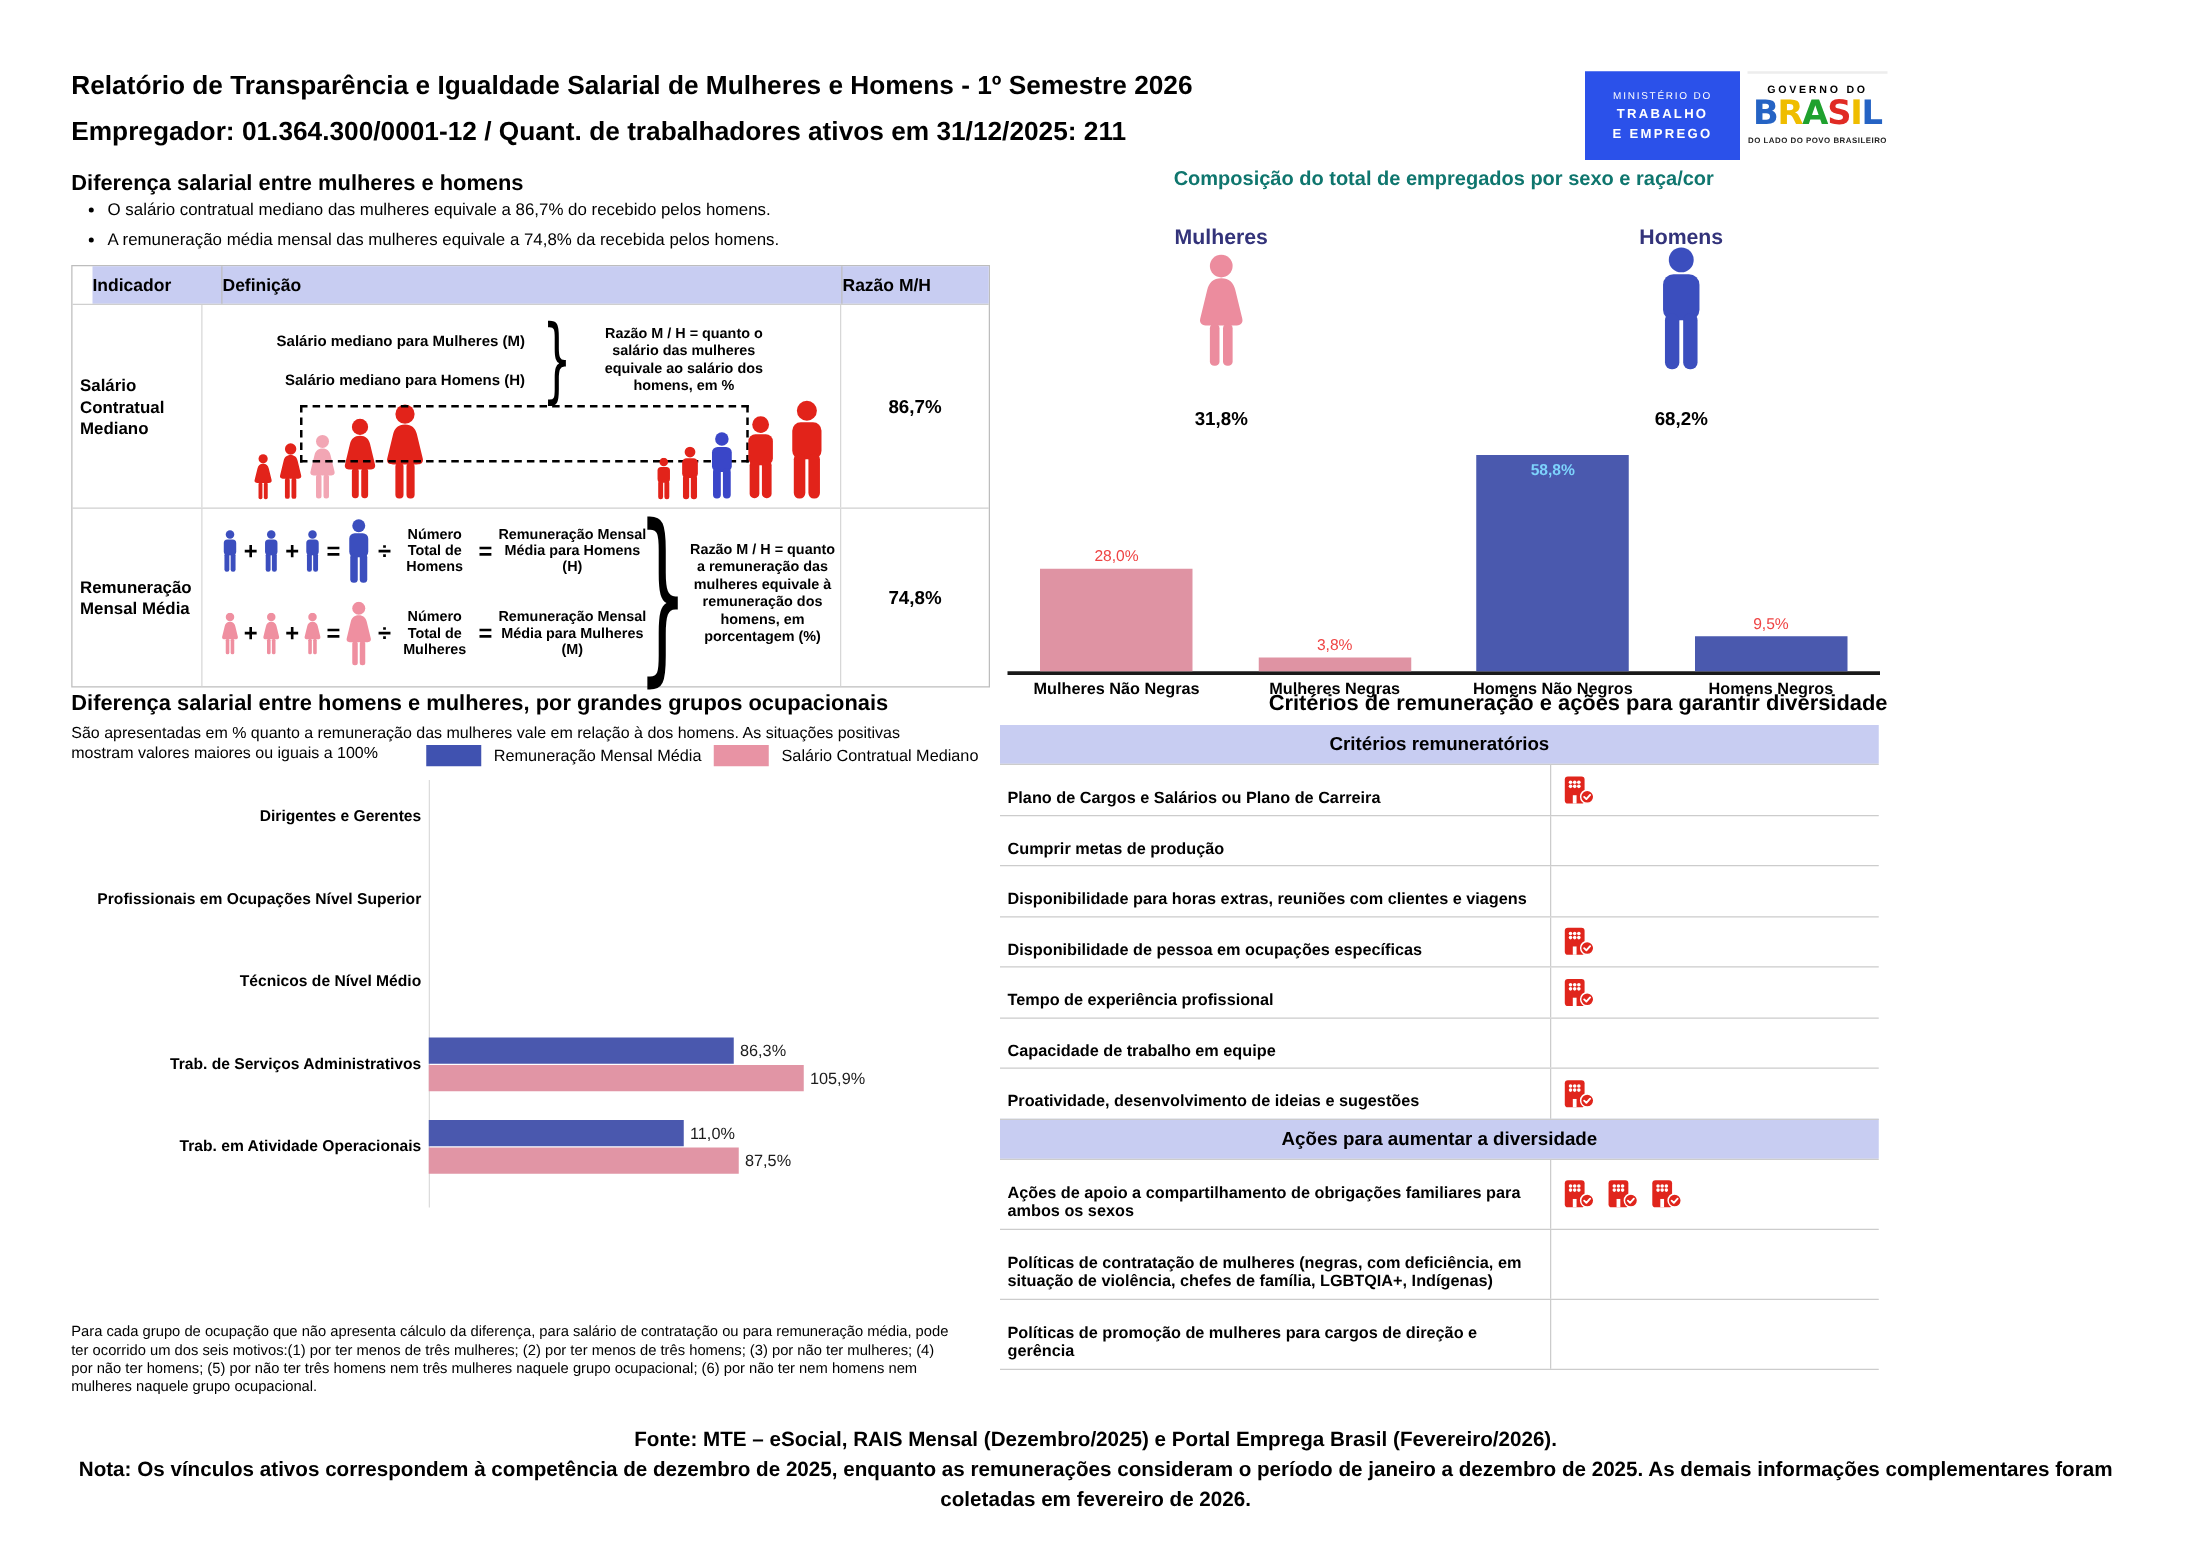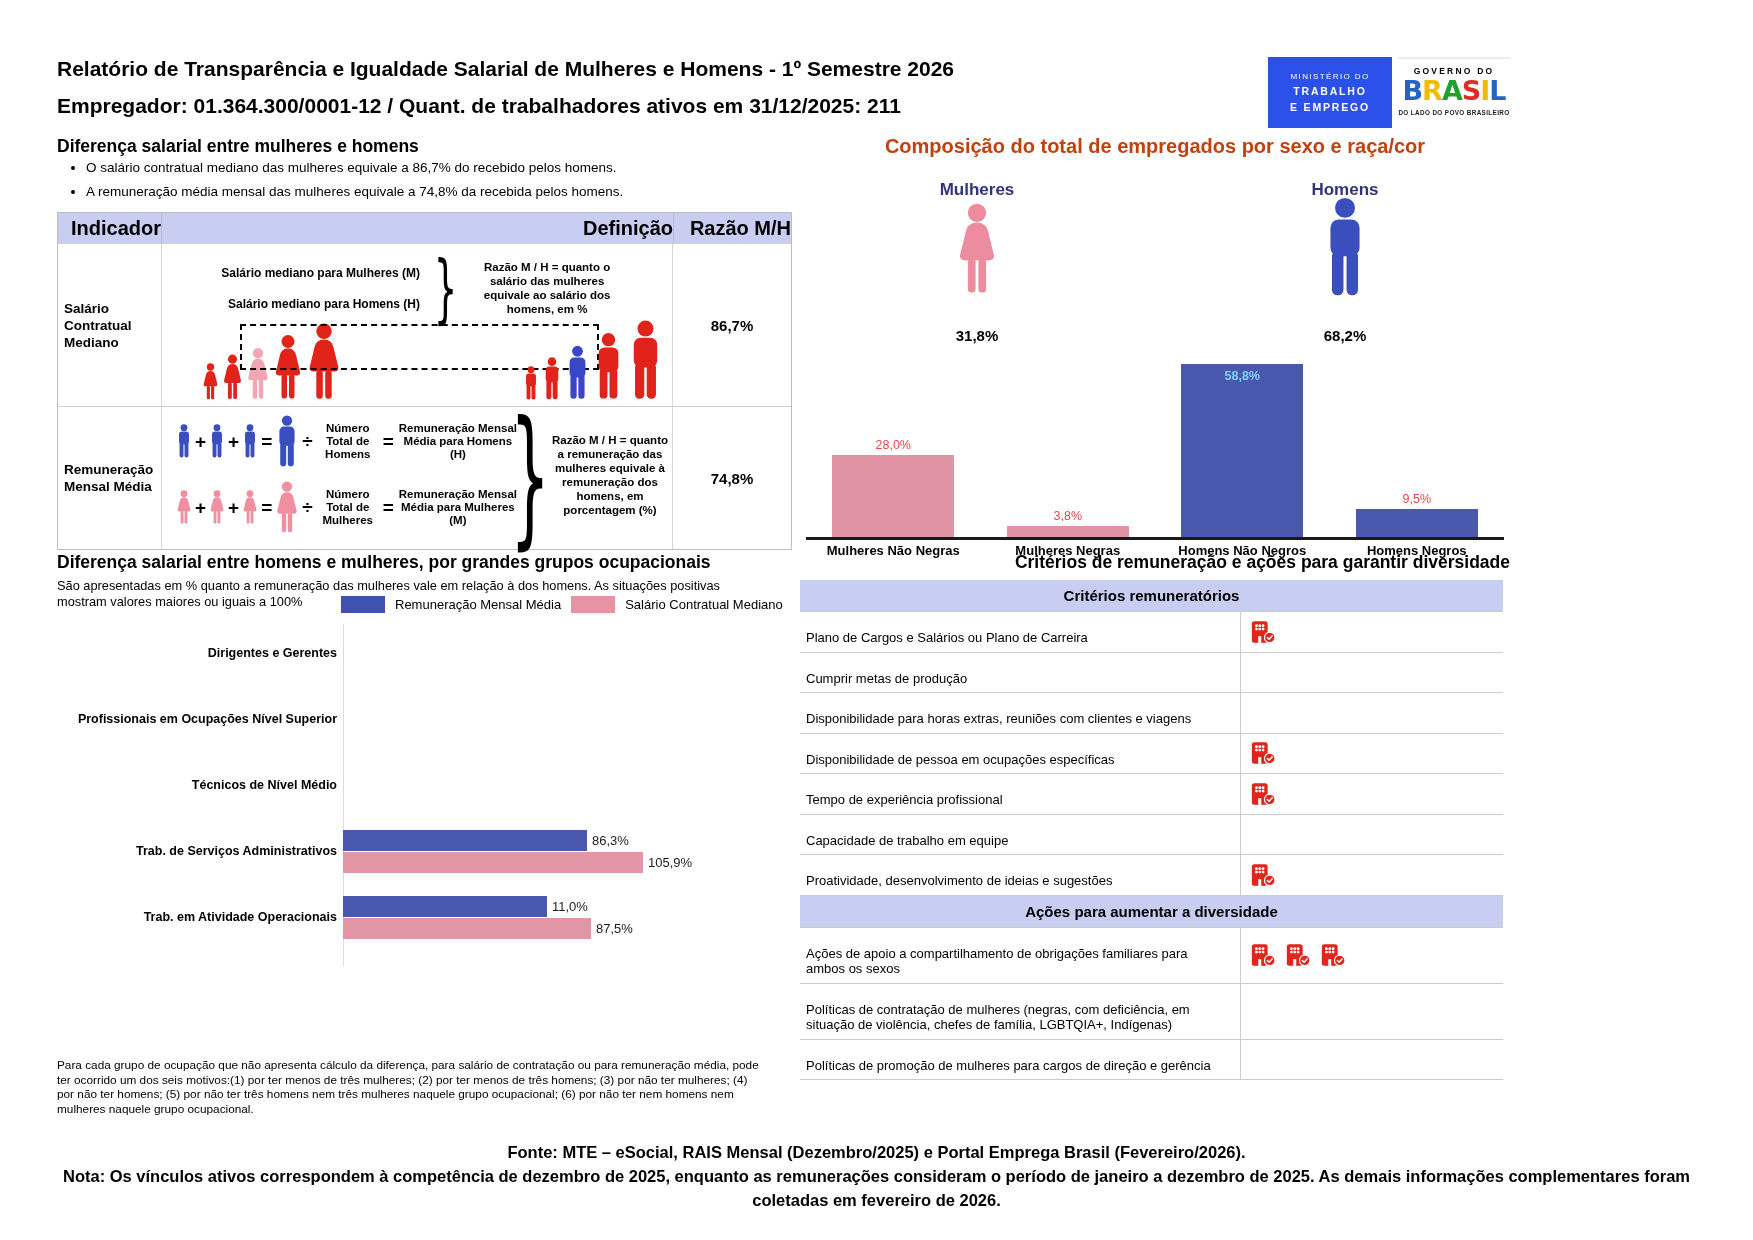--- a/index.html
+++ b/index.html
@@ -22,21 +22,21 @@
   .logo-br .brasil span.c4{color:#EFBD00}.logo-br .brasil span.c5{color:#2563C4}
   .logo-br .tag{font-size:6.3px;font-weight:bold;letter-spacing:.4px;margin-top:3px;color:#222;}
 
   
   .sec-title{position:absolute;font-size:17.5px;font-weight:bold;}
   .bullets{position:absolute;left:72px;top:160px;margin:0;padding:0 0 0 14px;font-size:13.5px;}
   .bullets li{margin-bottom:9px;list-style:disc;}
 
   .gap-table{position:absolute;left:57px;top:212px;width:733px;border:1px solid #bdbdbd;background:#fff;}
   .gt-head{display:grid;grid-template-columns:103px 1fr 118px;background:#C8CDF2;height:30px;
-           align-items:center;text-align:right;font-weight:bold;font-size:20px;}
+           align-items:center;text-align:left;font-weight:bold;font-size:14px;margin-left:16px;}
   .gt-head .hcell{border-left:1px solid #bdbdbd;line-height:30px;}
   .gt-head .hcell:first-child{border-left:none;}
   .gt-row{display:grid;grid-template-columns:103px 1fr 118px;border-top:1px solid #cfcfcf;}
   .cell-ind{padding:6px 6px;font-weight:bold;font-size:13.5px;display:flex;align-items:center;line-height:17px;}
   .cell-def{position:relative;border-left:1px solid #d7d7d7;border-right:1px solid #d7d7d7;}
   .cell-ratio{display:flex;align-items:center;justify-content:center;font-weight:bold;font-size:15px;}
   .row1{height:162px;}
   .row2{height:142px;}
 
   .def1-top{position:absolute;left:58px;top:6px;display:flex;align-items:center;}
@@ -54,21 +54,21 @@
   .f-men{top:8px;}
   .f-women{top:74px;}
   .op{font-size:19px;font-weight:bold;line-height:19px;}
   .f-label{width:64px;font-size:11.5px;font-weight:bold;line-height:13px;text-align:center;}
   .f-result{width:122px;font-size:11.5px;font-weight:bold;line-height:13px;text-align:center;}
   .brace2{position:absolute;left:348px;top:-6px;font-size:150px;line-height:150px;transform:scaleX(.42);transform-origin:left center;}
   .def2-note{position:absolute;left:390px;top:26px;width:116px;font-weight:bold;font-size:11.5px;line-height:14px;text-align:center;}
 
   
   .comp{position:absolute;left:800px;top:135px;width:710px;height:425px;}
-  .comp-title{text-align:center;font-size:20px;font-weight:bold;color:#c2410c;}
+  .comp-title{text-align:center;font-size:16px;font-weight:bold;color:#0f766e;}
   .comp-sex-label{position:absolute;top:45px;width:150px;text-align:center;font-size:17px;font-weight:bold;color:#33337A;}
   .comp-pct{position:absolute;top:192px;width:150px;text-align:center;font-size:15px;font-weight:bold;color:#000;}
   .comp-fig{position:absolute;}
   .comp-bars{position:absolute;left:6px;right:6px;top:225px;height:177px;border-bottom:3px solid #1a1a1a;
              display:flex;align-items:flex-end;}
   .comp-col{width:25%;display:flex;flex-direction:column;align-items:center;justify-content:flex-end;}
   .cval{font-size:12.5px;font-weight:normal;color:#ef4444;margin-bottom:3px;margin-top:16px;}
   .cbar{width:122px;position:relative;}
   .cbar.pinkb{background:#DF93A3;}
   .cbar.blueb{background:#4A59AE;}
@@ -94,21 +94,21 @@
   .hbar.pinkb{background:#E195A5;}
   .hval{font-size:13px;color:#1c1c1c;margin-left:5px;}
   .occ-note{position:absolute;top:506px;width:706px;font-size:11.8px;line-height:14.6px;}
 
   
   .crit{position:absolute;left:795px;top:552px;width:710px;}
   .crit-table{position:absolute;top:28px;left:5px;width:703px;border-bottom:1px solid #ccc;}
   .crit-band{background:#C8CDF2;height:31px;line-height:31px;text-align:center;font-weight:bold;font-size:15px;}
   .crit-row{display:grid;grid-template-columns:440px 1fr;border-top:1px solid #ccc;}
   .crit-row:first-child{border-top:none;}
-  .crit-label{padding:18px 10px 6px 6px;font-size:13px;font-weight:normal;line-height:15.5px;display:flex;align-items:center;}
+  .crit-label{padding:18px 10px 6px 6px;font-size:13px;font-weight:bold;line-height:15.5px;display:flex;align-items:center;}
   .crit-icons{border-left:1px solid #ccc;display:flex;align-items:center;gap:10px;padding-left:10px;}
   .r-s{min-height:29px;}
   .r-d{min-height:46px;}
 
   
   .foot{position:absolute;left:0;top:1140px;width:1753px;text-align:center;font-weight:bold;font-size:16.5px;line-height:24px;}
   .foot .nota{width:1660px;margin:0 auto;}
 
   .ic-build{width:25px;height:24px;}
 </style>

